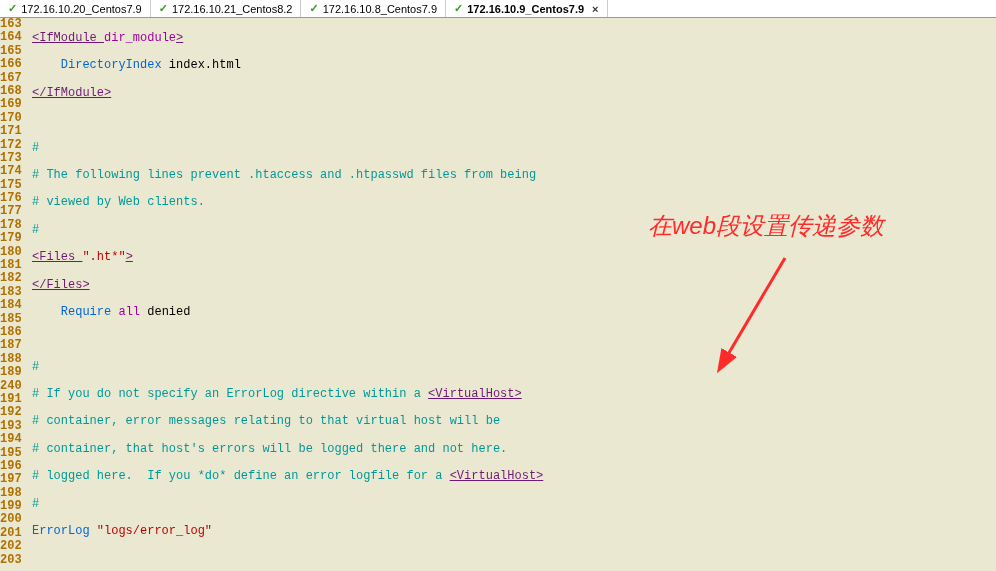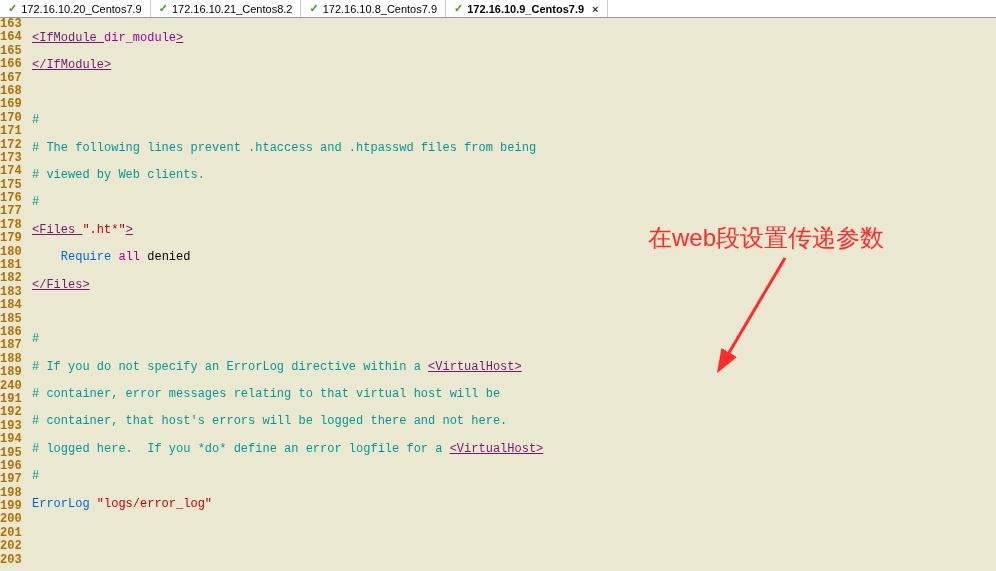--- a/index.html
+++ b/index.html
@@ -64,26 +64,27 @@
 }
 .line { height: 13.4px; line-height: 13.4px; }
 .c-gray { color: #701a75; text-decoration: underline; }
 .c-blue { color: #0066d6; }
 .c-teal { color: #009999; }
 .c-purple { color: #a000a0; }
 .c-red { color: #c00000; }
 .c-black { color: #000; }
 .annotation {
   position: absolute;
-  top: 204px;
+  top: 192px;
   left: 648px;
   color: #ff2a2a;
   font-family: "SimSun", "Microsoft YaHei", sans-serif;
   font-size: 24px;
   pointer-events: none;
+  font-style: italic;
 }
 .arrow {
   position: absolute;
   top: 235px;
   left: 705px;
   pointer-events: none;
 }
 </style>
 </head>
 <body>
@@ -147,29 +148,30 @@
       <div class="line">197</div>
       <div class="line">198</div>
       <div class="line">199</div>
       <div class="line">200</div>
       <div class="line">201</div>
       <div class="line">202</div>
       <div class="line">203</div>
     </div>
   <div class="code">
 <div class="line"><span class="c-gray">&lt;IfModule </span><span class="c-purple">dir_module</span><span class="c-gray">&gt;</span></div>
+<div class="line"><span>    </span><span class="c-blue">DirectoryIndex</span><span class="c-black"> index.html</span></div>
 <div class="line"><span class="c-gray">&lt;/IfModule&gt;</span></div>
 <div class="line"><span></span></div>
 <div class="line"><span class="c-teal">#</span></div>
 <div class="line"><span class="c-teal"># The following lines prevent .htaccess and .htpasswd files from being</span></div>
 <div class="line"><span class="c-teal"># viewed by Web clients.</span></div>
 <div class="line"><span class="c-teal">#</span></div>
 <div class="line"><span class="c-gray">&lt;Files </span><span class="c-red">".ht*"</span><span class="c-gray">&gt;</span></div>
+<div class="line"><span class="c-gray">&lt;/Files&gt;</span></div>
 <div class="line"><span>    </span><span class="c-blue">Require</span><span> </span><span class="c-purple">all</span><span class="c-black"> denied</span></div>
-<div class="line"><span class="c-gray">&lt;/Files&gt;</span></div>
 <div class="line"><span></span></div>
 <div class="line"><span class="c-teal">#</span></div>
 <div class="line"><span class="c-teal"># If you do not specify an ErrorLog directive within a </span><span class="c-gray">&lt;VirtualHost&gt;</span></div>
 <div class="line"><span class="c-teal"># container, error messages relating to that virtual host will be</span></div>
 <div class="line"><span class="c-teal"># container, that host's errors will be logged there and not here.</span></div>
 <div class="line"><span class="c-teal"># logged here.  If you *do* define an error logfile for a </span><span class="c-gray">&lt;VirtualHost&gt;</span></div>
 <div class="line"><span class="c-teal">#</span></div>
 <div class="line"><span class="c-blue">ErrorLog</span><span> </span><span class="c-red">"logs/error_log"</span></div>
 
 

